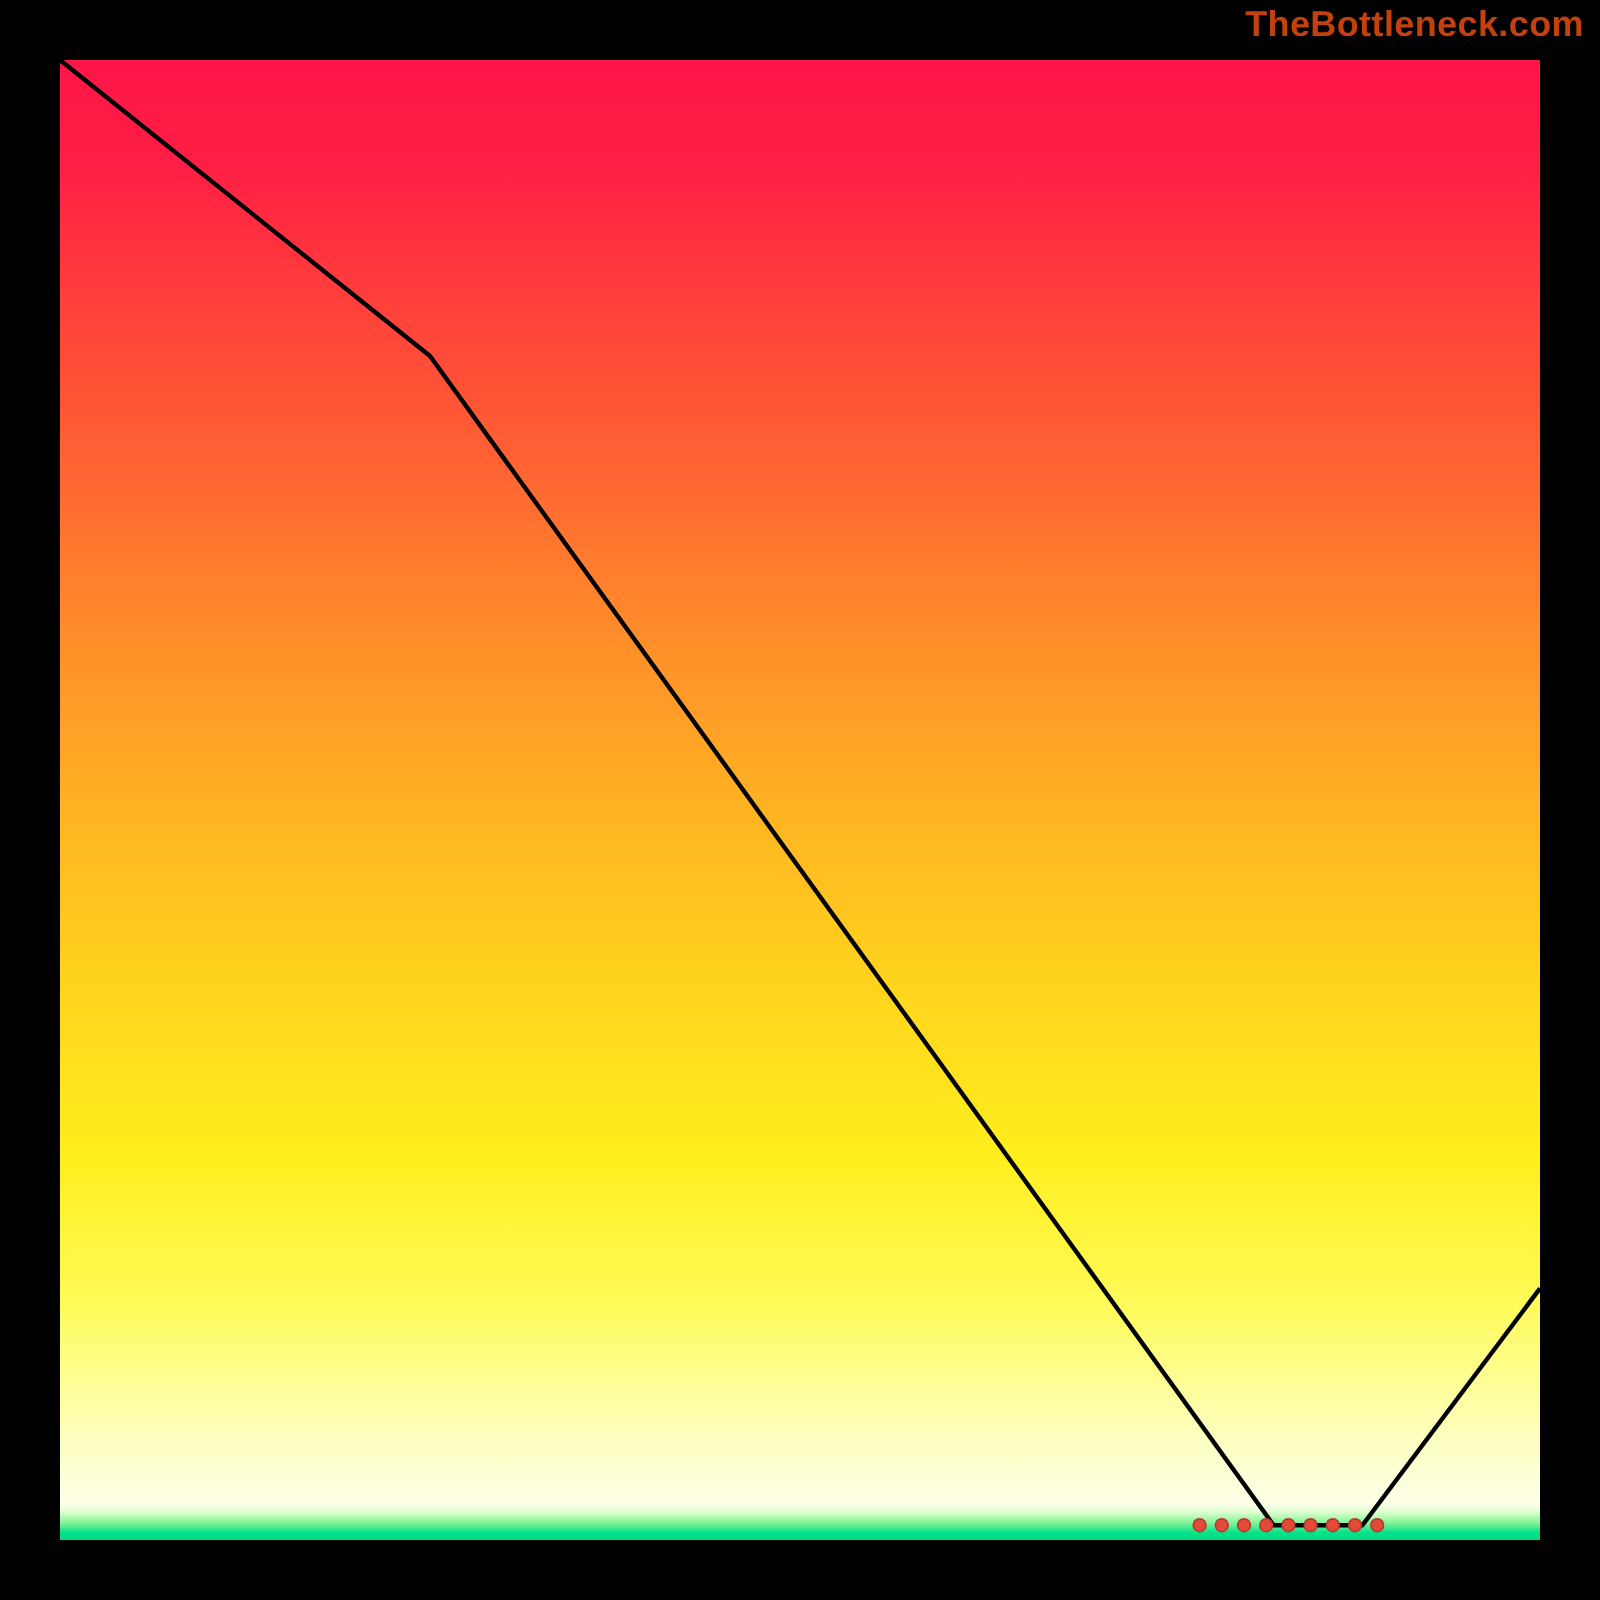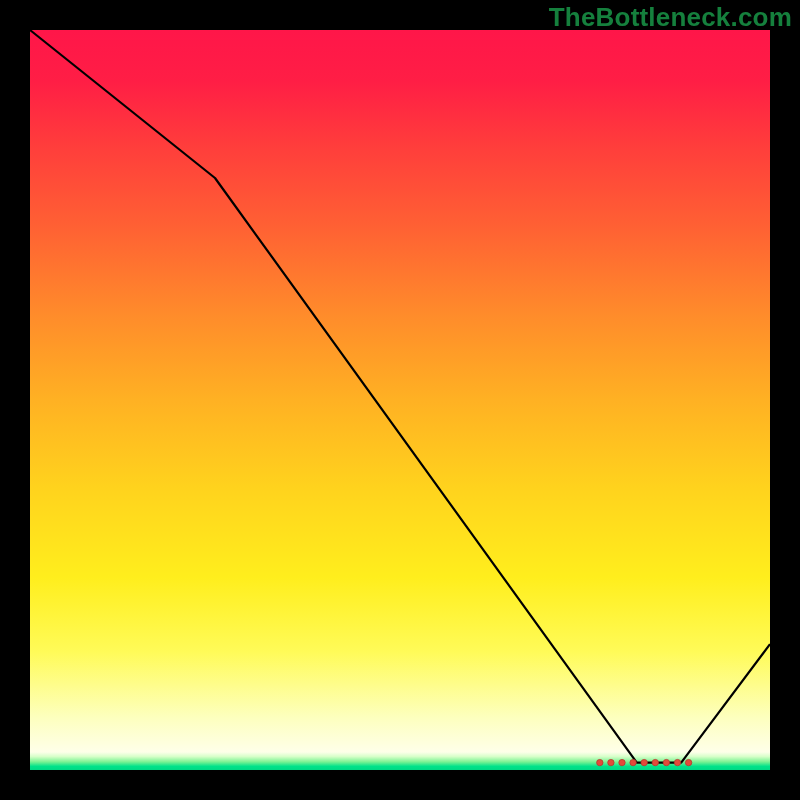--- a/index.html
+++ b/index.html
@@ -14,22 +14,22 @@
   .stage {
     position: relative;
     width: 800px;
     height: 800px;
     background: #000;
   }
   .watermark {
     position: absolute;
     top: 2px;
     right: 8px;
-    color: #15803d;
-    font-size: 26px;
+    color: #c2410c;
+    font-size: 18px;
     font-weight: 600;
     letter-spacing: 0.2px;
     user-select: none;
     pointer-events: none;
   }
   .plot-outer {
     position: absolute;
     left: 30px;
     top: 30px;
     width: 740px;

